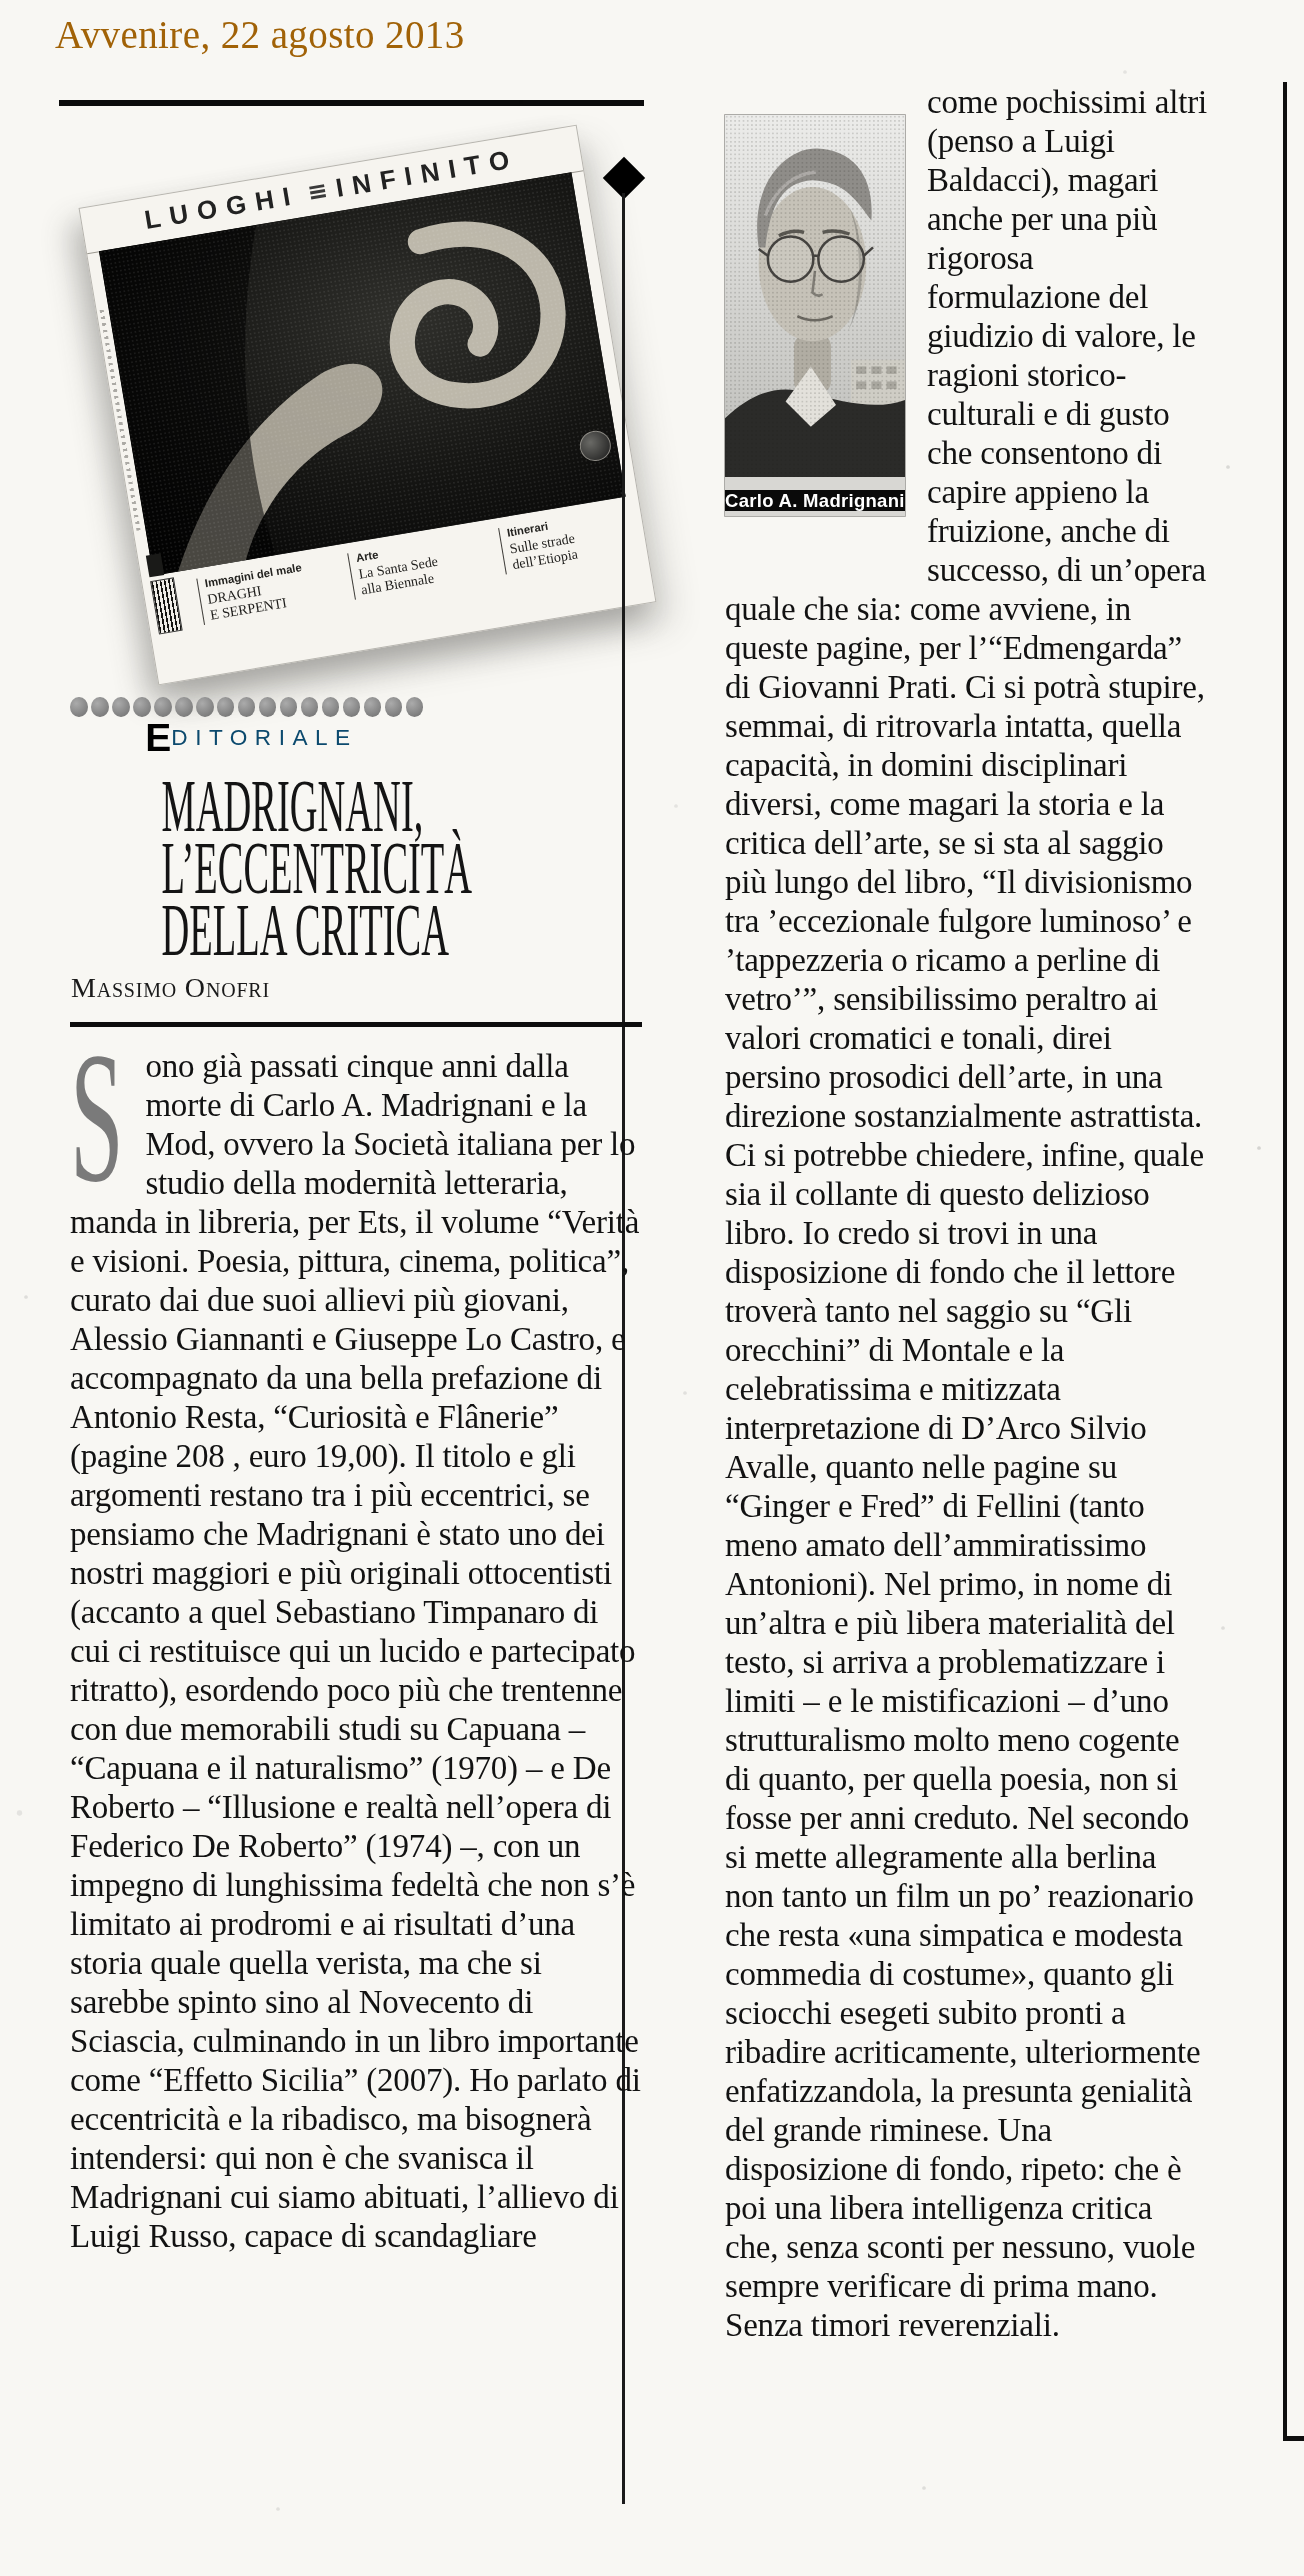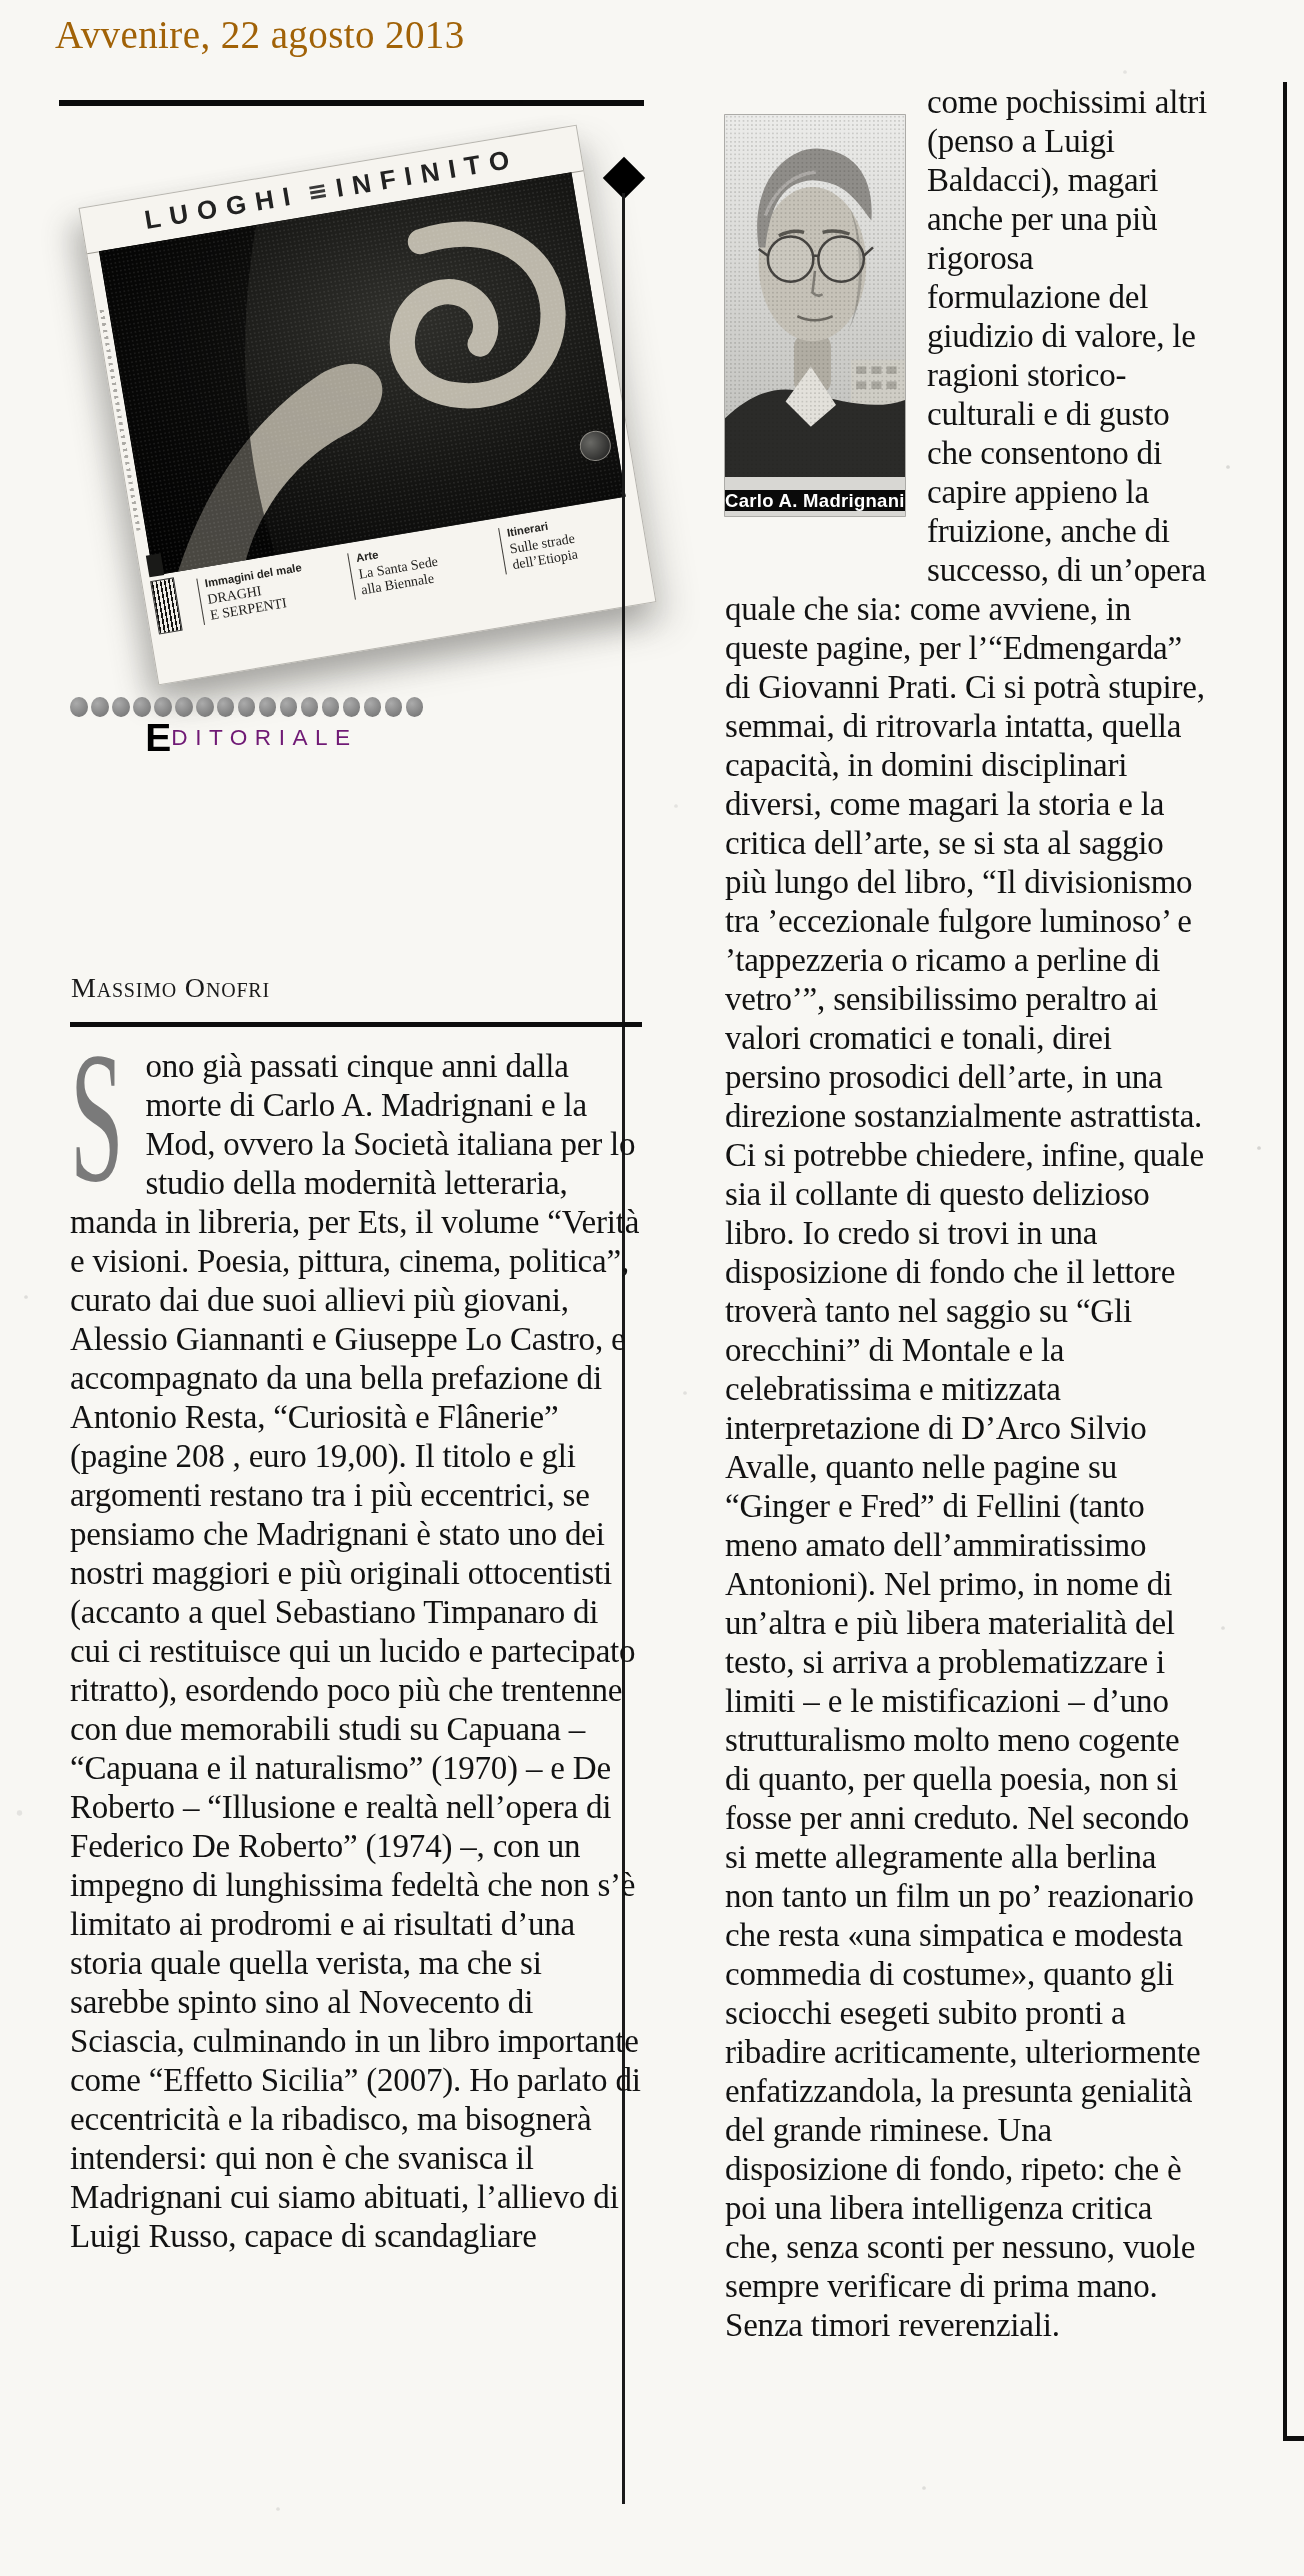--- a/index.html
+++ b/index.html
@@ -34,21 +34,21 @@
   
   .diamond{position:absolute;left:609px;top:163px;width:30px;height:30px;background:#000;transform:rotate(45deg);}
   .mid-divider{position:absolute;left:622px;top:193px;width:2.5px;height:2311px;background:#1a1a1a;}
   .right-frame{position:absolute;left:1283px;top:82px;width:4.2px;height:2359px;background:#0f0f0f;}
   .right-frame-tick{position:absolute;left:1283px;top:2436px;width:22px;height:5px;background:#0f0f0f;}
   
   .dots{position:absolute;left:70px;top:697px;display:flex;gap:3.4px;}
   .dots i{width:17.6px;height:20px;border-radius:50%;background:radial-gradient(circle at 35% 32%, #ababab, #6d6d6d);}
   .ed-label{position:absolute;left:71px;top:716px;width:361px;text-align:center;font-family:"Liberation Sans",sans-serif;white-space:nowrap;}
   .ed-initial{font-size:39px;font-weight:800;color:#000;vertical-align:-5.9px;}
-  .ed-rest{font-size:22.6px;letter-spacing:7.5px;color:#701a75;font-weight:400;}
+  .ed-rest{font-size:22.6px;letter-spacing:7.5px;color:#0c4a6e;font-weight:400;}
   .ed-title{position:absolute;left:71px;top:775px;width:377px;}
   .tl{height:62px;line-height:62px;font-size:74px;color:#141414;text-align:center;white-space:nowrap;
       transform:scaleX(.52);transform-origin:50% 50%;}
   .byline{position:absolute;left:71px;top:972px;width:377px;text-align:left;
           font-variant:small-caps;font-size:28px;letter-spacing:0.8px;color:#1a1a1a;}
   .rule2{position:absolute;left:70px;top:1022px;width:572px;height:5px;background:#0d0d0d;}
   
   .col{font-size:33px;line-height:39px;color:#121212;text-align:left;letter-spacing:-0.2px;}
   .col-left{position:absolute;left:70px;top:1047px;width:572px;}
   .col-right{position:absolute;left:725px;top:83px;width:485px;}
@@ -151,20 +151,25 @@
       <i></i>
       <i></i>
       <i></i>
       <i></i>
       <i></i>
       <i></i>
   </div>
   <div class="ed-label">
     <span class="ed-initial">E</span><span class="ed-rest">DITORIALE</span>
   </div>
+  <div class="ed-title">
+    <div class="tl">MADRIGNANI,</div>
+    <div class="tl">L’ECCENTRICITÀ</div>
+    <div class="tl">DELLA CRITICA</div>
+  </div>
   <div class="byline">Massimo Onofri</div>
   <div class="rule2"></div>
 
   <div class="col col-left">
     <span class="dropcap">
         <b>S</b>
       </span><span>ono già passati cinque anni dalla morte di Carlo A. Madrignani e la Mod, ovvero la Società italiana per lo studio della modernità letteraria, manda in libreria, per Ets, il volume “Verità e visioni. Poesia, pittura, cinema, politica”, curato dai due suoi allievi più giovani, Alessio Giannanti e Giuseppe Lo Castro, e accompagnato da una bella prefazione di Antonio Resta, “Curiosità e Flânerie” (pagine 208 , euro 19,00). Il titolo e gli argomenti restano tra i più eccentrici, se pensiamo che Madrignani è stato uno dei nostri maggiori e più originali ottocentisti (accanto a quel Sebastiano Timpanaro di cui ci restituisce qui un lucido e partecipato ritratto), esordendo poco più che trentenne con due memorabili studi su Capuana – “Capuana e il naturalismo” (1970) – e De Roberto – “Illusione e realtà nell’opera di Federico De Roberto” (1974) –, con un impegno di lunghissima fedeltà che non s’è limitato ai prodromi e ai risultati d’una storia quale quella verista, ma che si sarebbe spinto sino al Novecento di Sciascia, culminando in un libro importante come “Effetto Sicilia” (2007). Ho parlato di eccentricità e la ribadisco, ma bisognerà intendersi: qui non è che svanisca il Madrignani cui siamo abituati, l’allievo di Luigi Russo, capace di scandagliare</span>
   </div>
 
   <div class="col col-right">

